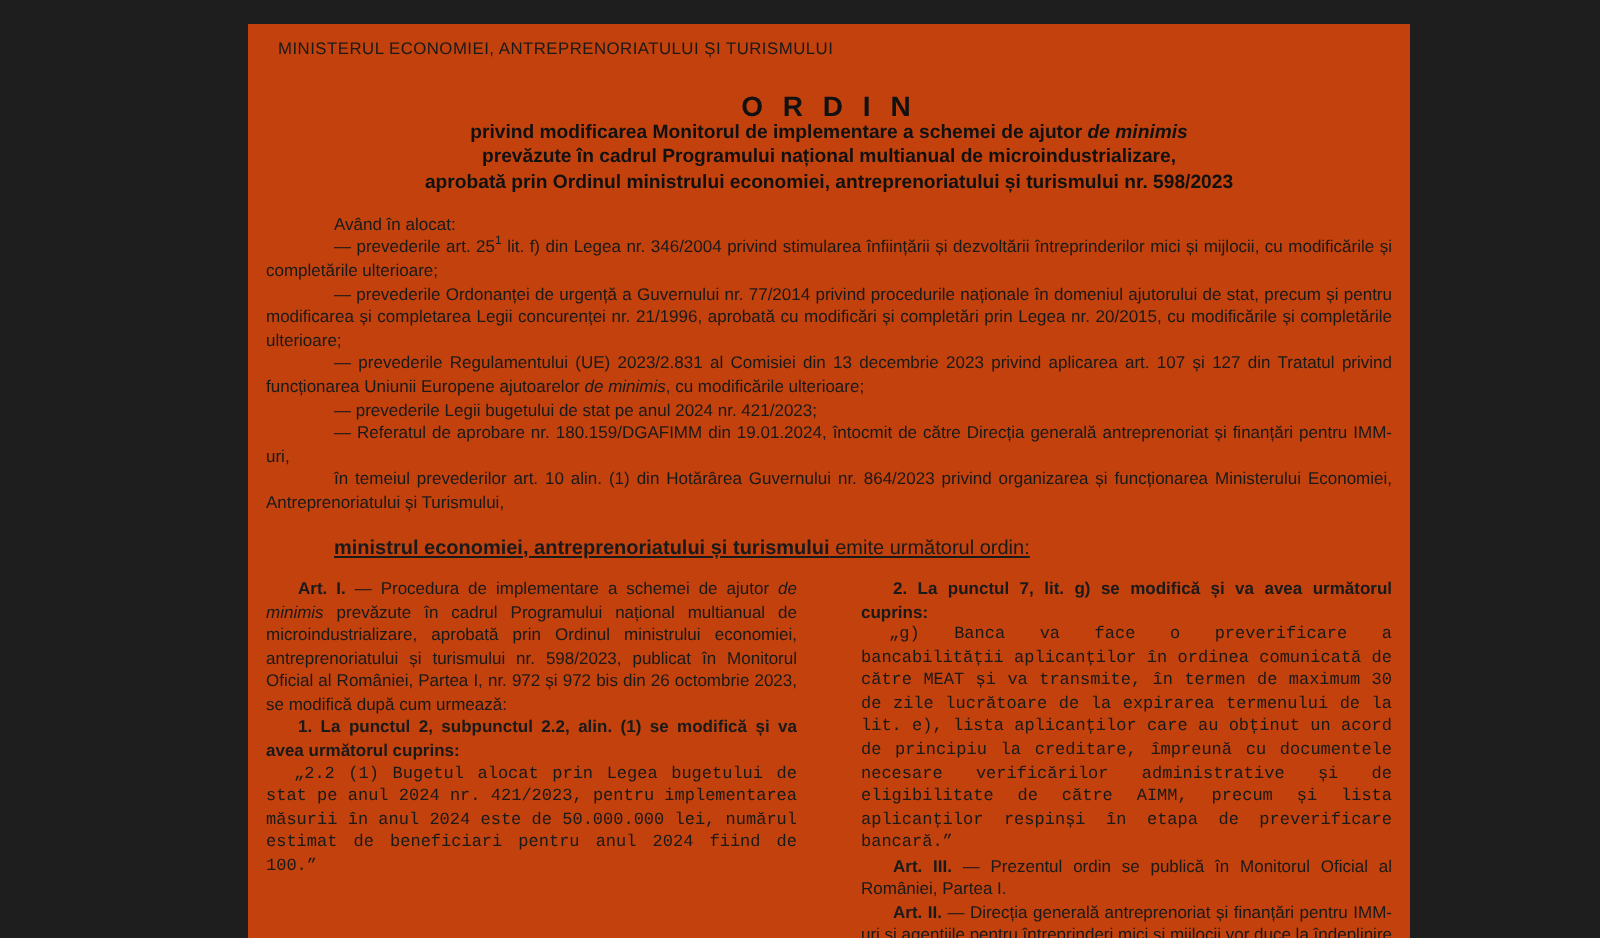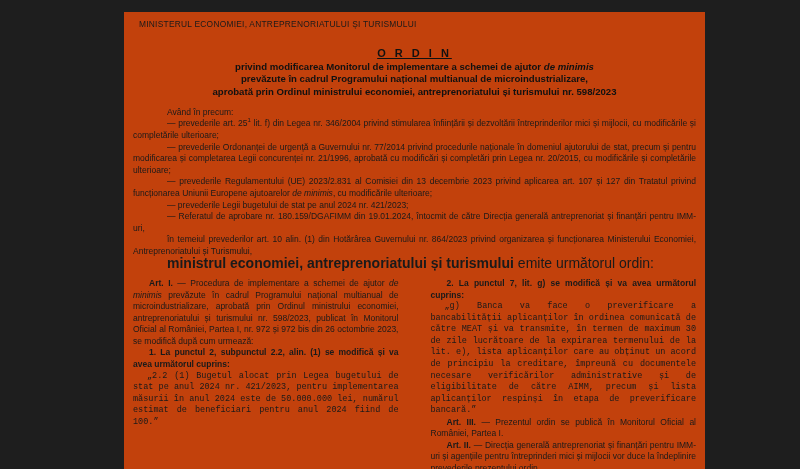--- a/index.html
+++ b/index.html
@@ -41,26 +41,25 @@
     margin: 0 0 18px 6px;
   }
   .doc-title {
     text-align: center;
     font-weight: bold;
     color: #111;
     font-size: 9.6px;
     line-height: 12.2px;
   }
   .ordin-word {
-    font-size: 11px;
+    font-size: 14px;
     font-weight: bold;
     letter-spacing: 3px;
     display: block;
     margin-bottom: 2px;
-    text-decoration: underline;
   }
   .doc-title .tline {
     display: block;
   }
   .doc-title em {
     font-style: italic;
   }
   .preamble {
     margin-top: 9px;
     font-size: 8.5px;
@@ -70,25 +69,27 @@
     text-justify: inter-word;
   }
   .preamble p {
     margin: 0;
     text-indent: 34px;
   }
   .preamble em {
     font-style: italic;
   }
   .emit-line {
+    margin-top: 11px;
     margin-bottom: 9px;
     text-indent: 34px;
-    font-size: 14px;
+    font-size: 10px;
     line-height: 11.6px;
     color: #1a1a1a;
+    text-decoration: underline;
   }
   .emit-line b {
     font-weight: bold;
   }
   .columns {
     display: flex;
     gap: 32px;
     margin-top: 2px;
   }
   .col {
@@ -129,21 +130,21 @@
       <div class="ministry">MINISTERUL ECONOMIEI, ANTREPRENORIATULUI ȘI TURISMULUI</div>
 
       <div class="doc-title">
         <span class="ordin-word">O R D I N</span>
         <span class="tline"><span>privind modificarea Monitorul de implementare a schemei de ajutor </span><em>de minimis</em></span>
         <span class="tline">prevăzute în cadrul Programului național multianual de microindustrializare,</span>
         <span class="tline">aprobată prin Ordinul ministrului economiei, antreprenoriatului și turismului nr. 598/2023</span>
       </div>
 
       <div class="preamble">
-        <p>Având în precum:</p>
+        <p>Având în alocat:</p>
         <p><span>— prevederile art. 25</span><sup>1</sup><span> lit. f) din Legea nr. 346/2004 privind stimularea înființării și dezvoltării întreprinderilor mici și mijlocii, cu modificările și completările ulterioare;</span></p>
         <p>— prevederile Ordonanței de urgență a Guvernului nr. 77/2014 privind procedurile naționale în domeniul ajutorului de stat, precum și pentru modificarea și completarea Legii concurenței nr. 21/1996, aprobată cu modificări și completări prin Legea nr. 20/2015, cu modificările și completările ulterioare;</p>
         <p><span>— prevederile Regulamentului (UE) 2023/2.831 al Comisiei din 13 decembrie 2023 privind aplicarea art. 107 și 127 din Tratatul privind funcționarea Uniunii Europene ajutoarelor </span><em>de minimis</em><span>, cu modificările ulterioare;</span></p>
         <p>— prevederile Legii bugetului de stat pe anul 2024 nr. 421/2023;</p>
         <p>— Referatul de aprobare nr. 180.159/DGAFIMM din 19.01.2024, întocmit de către Direcția generală antreprenoriat și finanțări pentru IMM-uri,</p>
         <p>în temeiul prevederilor art. 10 alin. (1) din Hotărârea Guvernului nr. 864/2023 privind organizarea și funcționarea Ministerului Economiei, Antreprenoriatului și Turismului,</p>
       </div>
 
       <div class="emit-line"><b>ministrul economiei, antreprenoriatului și turismului</b><span> emite următorul ordin:</span></div>
 

